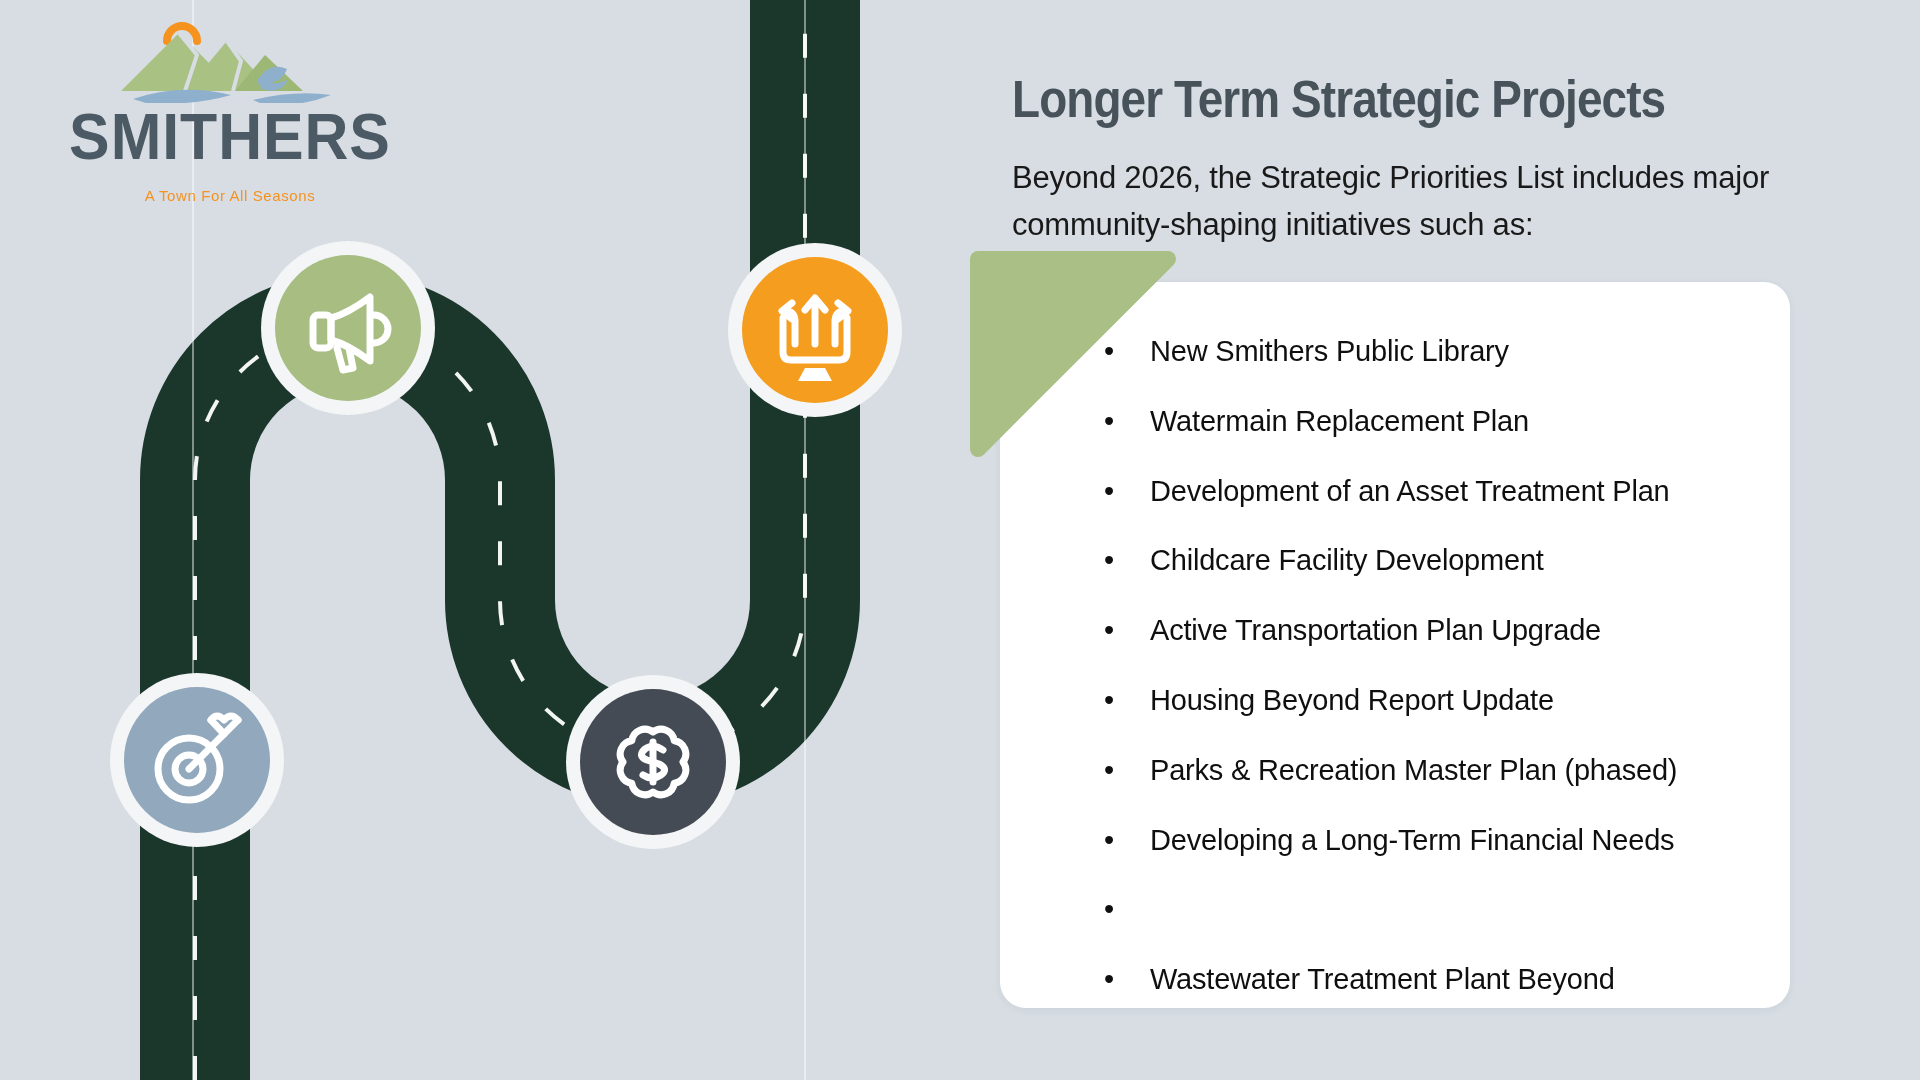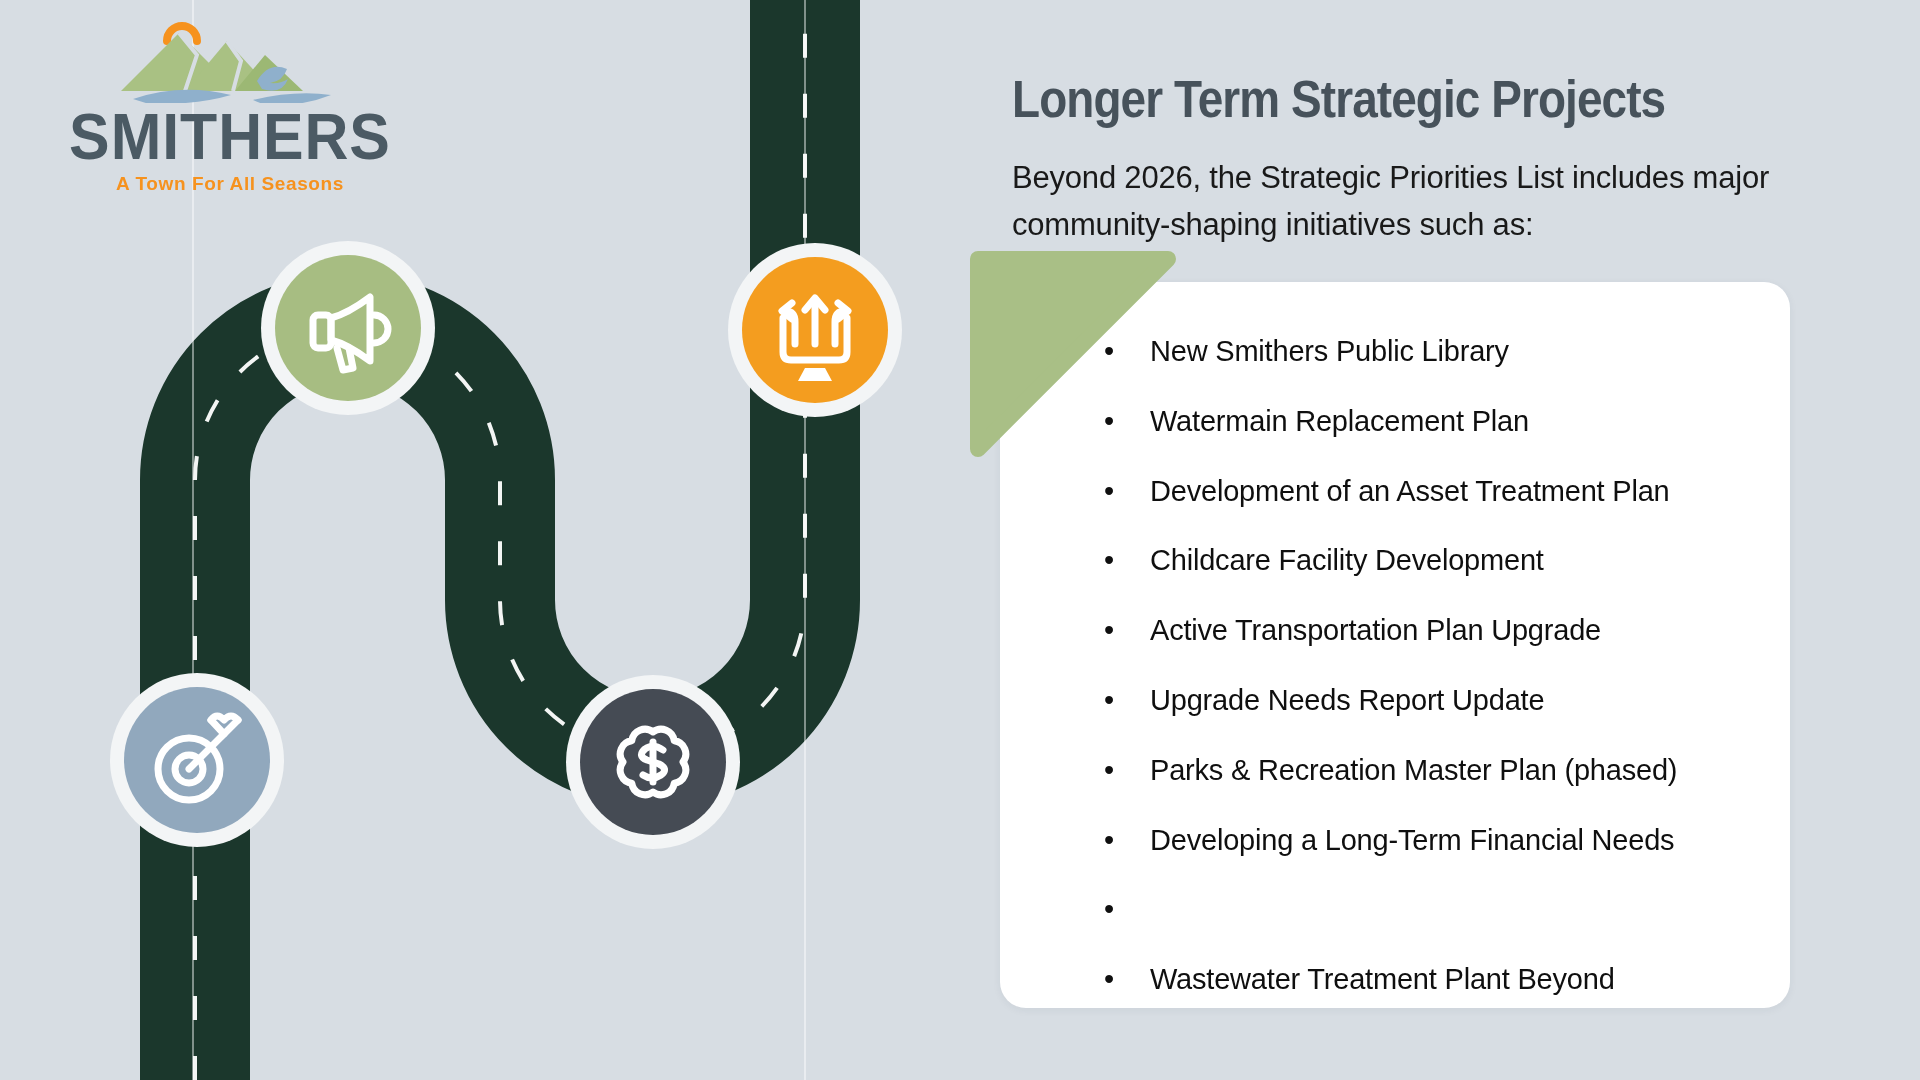--- a/index.html
+++ b/index.html
@@ -42,23 +42,23 @@
     margin-top: 2px;
     font-size: 64px;
     font-weight: 700;
     letter-spacing: 1px;
     color: #4b5a64;
     transform: scaleX(0.95);
     transform-origin: center;
     line-height: 1.0;
   }
   .logo-tagline {
-    margin-top: 4px;
-    font-size: 19px;
-    font-weight: 700;
+    margin-top: 18px;
+    font-size: 15px;
+    font-weight: 400;
     letter-spacing: 0.6px;
     color: #f6921e;
   }
 
   
   .milestone {
     position: absolute;
     width: 180px; height: 180px;
   }
   .milestone svg { display: block; width: 180px; height: 180px; }
@@ -241,21 +241,21 @@
       <li>
           <span class="bullet">•</span>
           <span>Childcare Facility Development</span>
         </li>
       <li>
           <span class="bullet">•</span>
           <span>Active Transportation Plan Upgrade</span>
         </li>
       <li>
           <span class="bullet">•</span>
-          <span>Upgrade Needs Report Update</span>
+          <span>Housing Beyond Report Update</span>
         </li>
       <li>
           <span class="bullet">•</span>
           <span>Parks &amp; Recreation Master Plan (phased)</span>
         </li>
       <li>
           <span class="bullet">•</span>
           <span>Developing a Long-Term Financial Needs</span>
         </li>
       <li>

